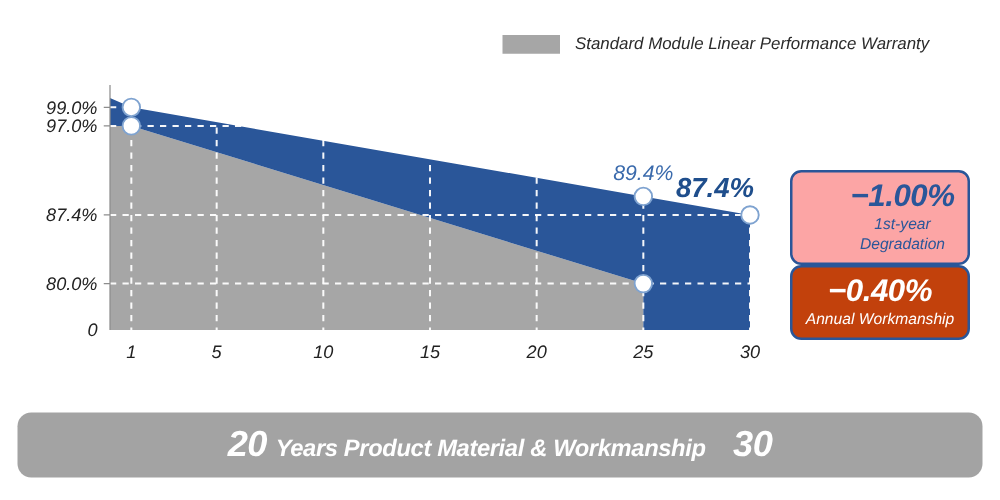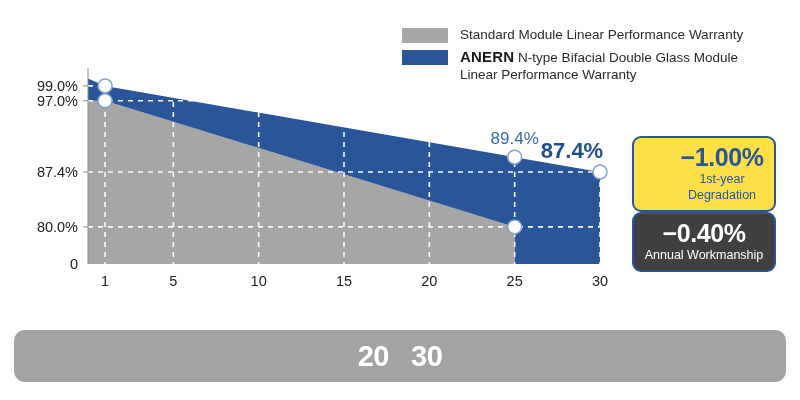--- a/index.html
+++ b/index.html
@@ -11,20 +11,21 @@
     height: 400px;
     background: #ffffff;
     font-family: "Liberation Sans", sans-serif;
     overflow: hidden;
     position: relative;
   }
   #root {
     position: relative;
     width: 800px;
     height: 304px;
+    font-style: italic;
   }
 
   
   .legend {
     position: absolute;
     left: 402px;
     top: 26px;
     width: 390px;
   }
   .legend-row {
@@ -95,28 +96,28 @@
     position: absolute;
     width: 144px;
     box-sizing: border-box;
     border-radius: 9px;
     text-align: center;
     padding: 5px 0 7px 0;
   }
   .callout-outline {
     left: 632px;
     top: 136px;
-    background: #fde047;
+    background: #fca5a5;
     border: 2px solid #2a5699;
     padding-left: 36px;
   }
   .callout-solid {
     left: 632px;
     top: 212px;
-    background: #404040;
+    background: #c2410c;
     border: 2px solid #2a5699;
   }
   .callout-value {
     font-size: 25px;
     font-weight: bold;
     line-height: 28px;
     letter-spacing: -0.4px;
   }
   .callout-caption {
     font-size: 12.5px;
@@ -161,28 +162,20 @@
 </style>
 </head>
 <body>
 
 <div id="root">
 
   <div class="legend">
     <div class="legend-row">
       <div class="swatch swatch-gray"></div>
       <div class="legend-text">Standard Module Linear Performance Warranty</div>
-    </div>
-    <div class="legend-row">
-      <div class="swatch swatch-blue"></div>
-      <div class="legend-text">
-        <span class="legend-brand">ANERN</span>
-        <span>N-type Bifacial Double Glass Module</span><br>
-        <span>Linear Performance Warranty</span>
-      </div>
     </div>
   </div>
 
   <div class="chart-wrap">
     <svg class="chart" width="640" height="245" viewBox="0 0 640 245">
       <g>
         <polygon id="area-gray" points="88,48.71874999999997 105.06666666666666,48.71874999999997 514.6666666666667,174.890625 514.6666666666667,212 88,212" fill="#a6a6a6"></polygon>
         <polygon id="area-blue" points="88,26.45312499999997 105.06666666666666,33.87499999999997 514.6666666666667,105.12499999999994 600,119.96874999999994 600,212 514.6666666666667,212 514.6666666666667,174.890625 105.06666666666666,48.71874999999997 88,48.71874999999997" fill="#2a5699"></polygon>
       </g>
       <g id="gridlines">
@@ -241,20 +234,21 @@
   </div>
 
   <div class="callout callout-solid">
     <div class="callout-value">−0.40%</div>
     <div class="callout-caption">Annual Workmanship</div>
   </div>
 
   <div class="banner">
     <div class="banner-seg">
       <span class="banner-num">20</span>
+      <span class="banner-txt">Years Product Material &amp; Workmanship</span>
     </div>
     <div class="banner-gap"></div>
     <div class="banner-seg">
       <span class="banner-num">30</span>
     </div>
   </div>
 
 </div>
 
 </body></html>

